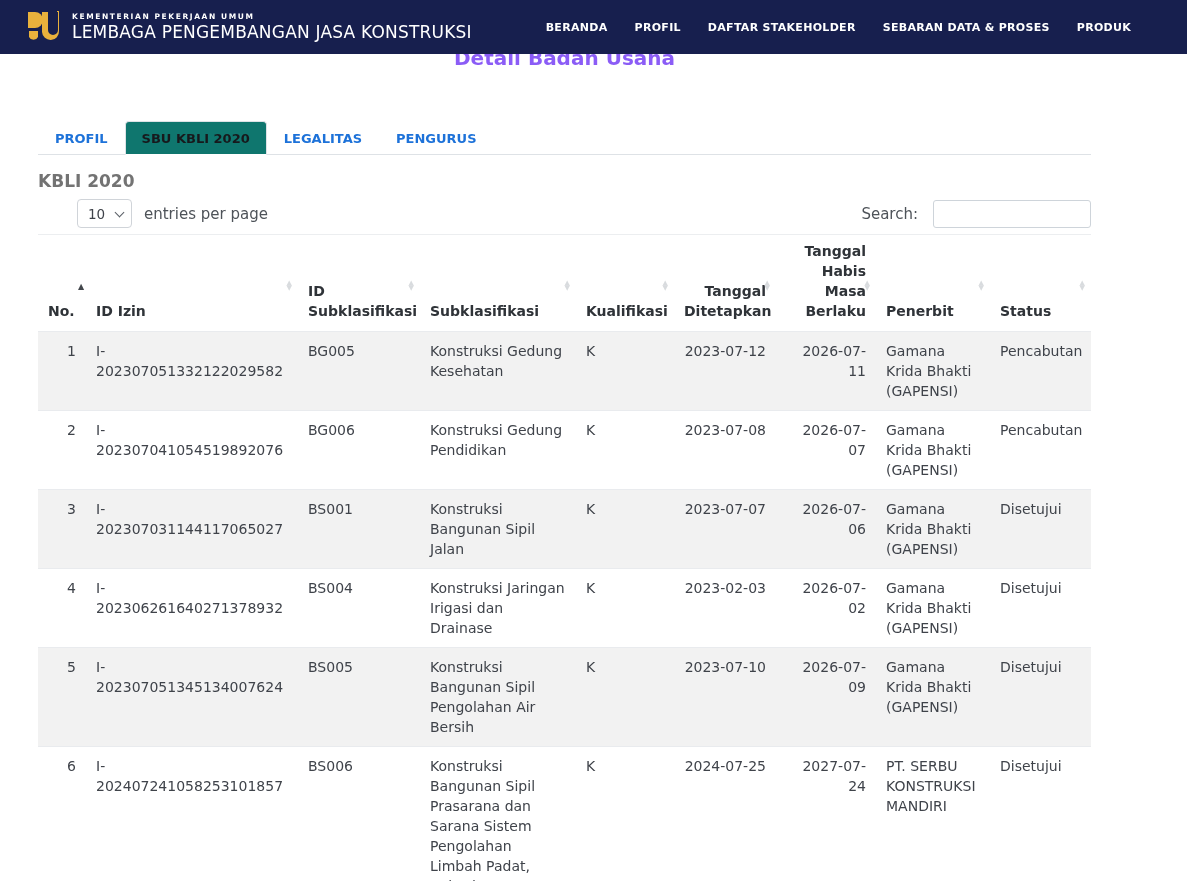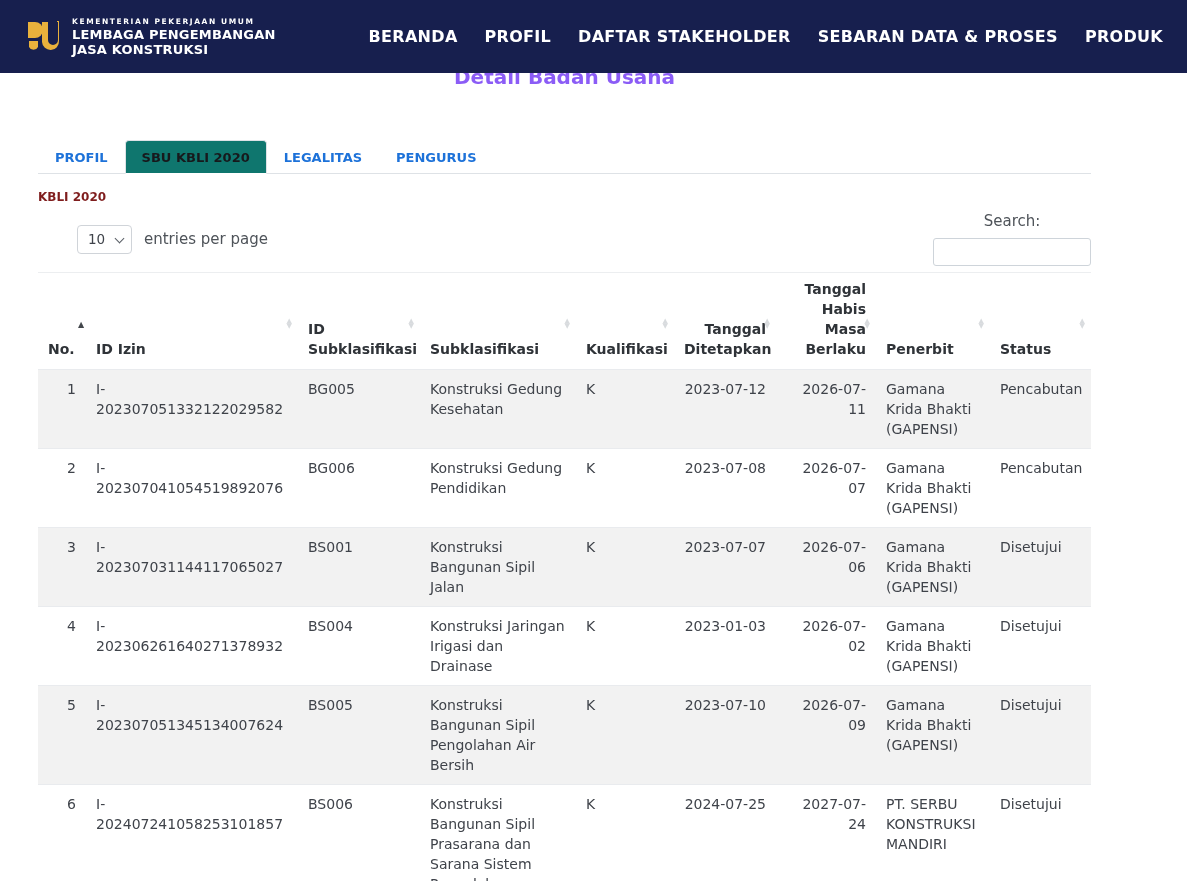--- a/index.html
+++ b/index.html
@@ -1,58 +1,58 @@
 <!DOCTYPE html>
 <html><head>
 <meta charset="utf-8">
 <style>
   * { box-sizing: border-box; margin: 0; padding: 0; }
   html, body { width: 1187px; height: 881px; overflow: hidden; background: #fff;
     font-family: "DejaVu Sans", "Liberation Sans", sans-serif; }
 
   
-  .navbar { position: relative; z-index: 10; height: 73px; background: #171f4e;
+  .navbar { position: relative; z-index: 10; height: 54px; background: #171f4e;
     display: flex; align-items: center; padding: 0 24px; gap: 44px; }
   .brand { display: flex; align-items: center; gap: 8px; }
   .brand-logo { width: 40px; height: 40px; flex: 0 0 auto; }
   .brand-text { color: #fff; }
   .brand-line1 { font-size: 7.5px; font-weight: bold; letter-spacing: 1.6px; }
-  .brand-line2 { font-size: 13px; font-weight: bold; letter-spacing: 0.2px; margin-top: 1px; }
+  .brand-line2 { font-size: 17px; font-weight: normal; letter-spacing: 0.2px; margin-top: 1px; }
   .nav-menu { display: flex; align-items: center; gap: 27px; margin-left: 30px; }
-  .nav-item { color: #fff; font-size: 16px; font-weight: bold; letter-spacing: 0.3px;
+  .nav-item { color: #fff; font-size: 11px; font-weight: bold; letter-spacing: 0.3px;
     cursor: pointer; white-space: nowrap; }
 
   
   .page-title { margin-top: -10px; text-align: center; width: 1053px; margin-left: 38px;
     font-size: 20px; font-weight: bold; color: #8b5cf6; line-height: 28px; }
 
   
   .container { width: 1053px; margin-left: 38px; }
 
   
   .tabs { display: flex; margin-top: 49px; border-bottom: 1px solid #dee2e6; }
   .tab { padding: 9px 16px 8px 16px; font-size: 13px; font-weight: bold; color: #1d72d9;
     cursor: pointer; border: 1px solid transparent; border-bottom: none;
     border-radius: 4px 4px 0 0; margin-bottom: -1px; white-space: nowrap; }
   .tab.active { color: #17191c; background: #0f766e; border-color: #dee2e6;
     border-bottom: 1px solid #fff; }
 
   
-  .section-heading { margin-top: 16px; font-size: 12px; font-weight: bold; color: #7f1d1d; }
+  .section-heading { margin-top: 16px; font-size: 17px; font-weight: bold; color: #737373; }
   .controls { margin-top: 8px; display: flex; align-items: center; justify-content: space-between; }
   .left-controls { display: flex; align-items: center; gap: 12px; margin-left: 39px; }
   .select-wrap { position: relative; width: 55px; height: 29px; }
   .select-wrap select { appearance: none; -webkit-appearance: none; width: 100%; height: 100%;
     border: 1px solid #d0d4d9; border-radius: 4px; background: #fff; font-size: 13.5px;
     color: #3f434a; padding: 0 20px 0 10px; font-family: inherit; }
   .chevron { position: absolute; right: 9px; top: 10px; width: 7px; height: 7px;
     border-left: 1.6px solid #5a5f66; border-bottom: 1.6px solid #5a5f66;
     transform: rotate(-45deg); pointer-events: none; }
   .entries-label, .search-label, .showing-text { font-size: 15px; color: #4e5359; }
-  .search-wrap { display: flex; align-items: center; gap: 8px; flex-direction: column; }
+  .search-wrap { display: flex; align-items: center; gap: 15px; }
   .search-input { width: 158px; height: 28px; border: 1px solid #ced4da; border-radius: 3px;
     font-size: 13.5px; padding: 0 8px; color: #3f434a; font-family: inherit; }
 
   
   table { margin-top: 6px; width: 1053px; border-collapse: collapse; table-layout: fixed;
     border-bottom: 1px solid #dfe3e7; }
   thead th { vertical-align: bottom; text-align: left; font-size: 14px; font-weight: bold;
     color: #2f3338; padding: 6px 10px 10px 10px; line-height: 20px; position: relative;
     border-top: 1px solid #eceef0; }
   th.col-no { text-align: left; }
@@ -244,21 +244,21 @@
     <td>Gamana Krida Bhakti (GAPENSI)</td>
     <td>Disetujui</td>
   </tr>
 
   <tr>
     <td class="cell-no">4</td>
     <td>I-202306261640271378932</td>
     <td>BS004</td>
     <td>Konstruksi Jaringan Irigasi dan Drainase</td>
     <td>K</td>
-    <td class="right">2023-01-03</td>
+    <td class="right">2023-02-03</td>
     <td class="right">2026-07-02</td>
     <td>Gamana Krida Bhakti (GAPENSI)</td>
     <td>Disetujui</td>
   </tr>
 
   <tr>
     <td class="cell-no">5</td>
     <td>I-202307051345134007624</td>
     <td>BS005</td>
     <td>Konstruksi Bangunan Sipil Pengolahan Air Bersih</td>

